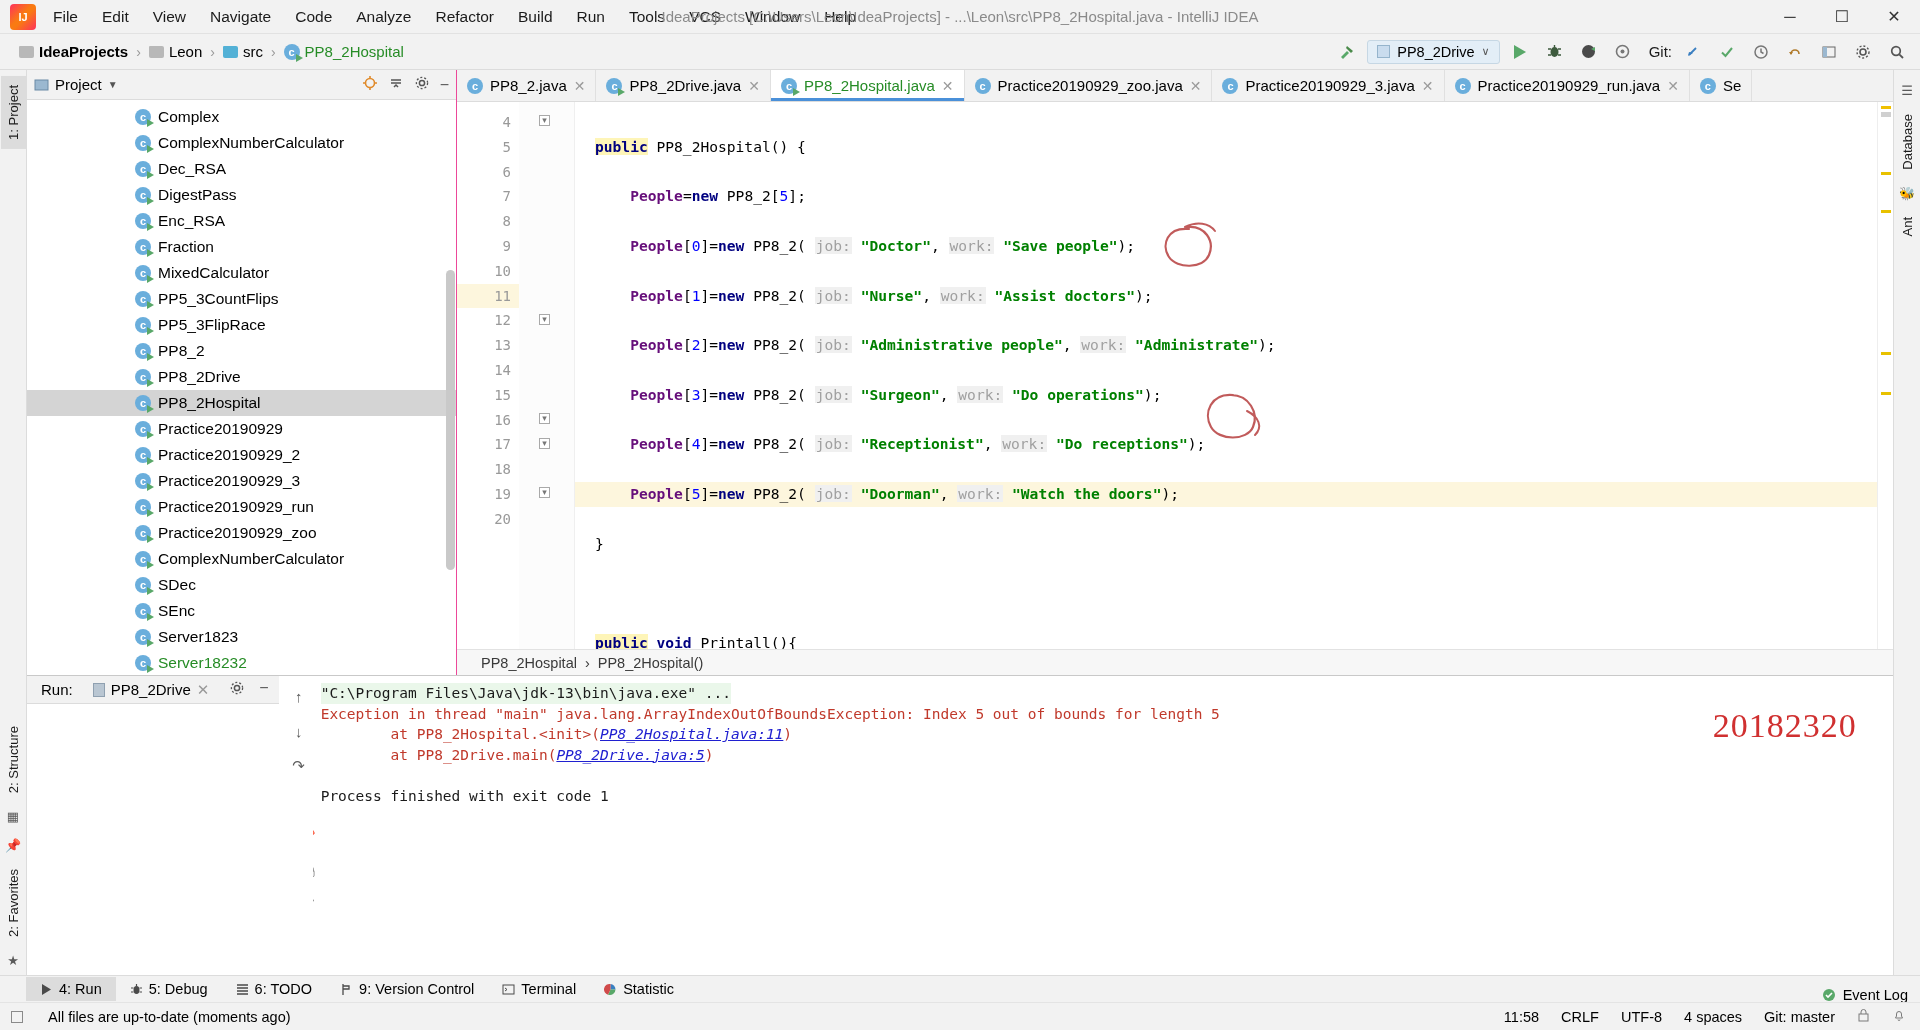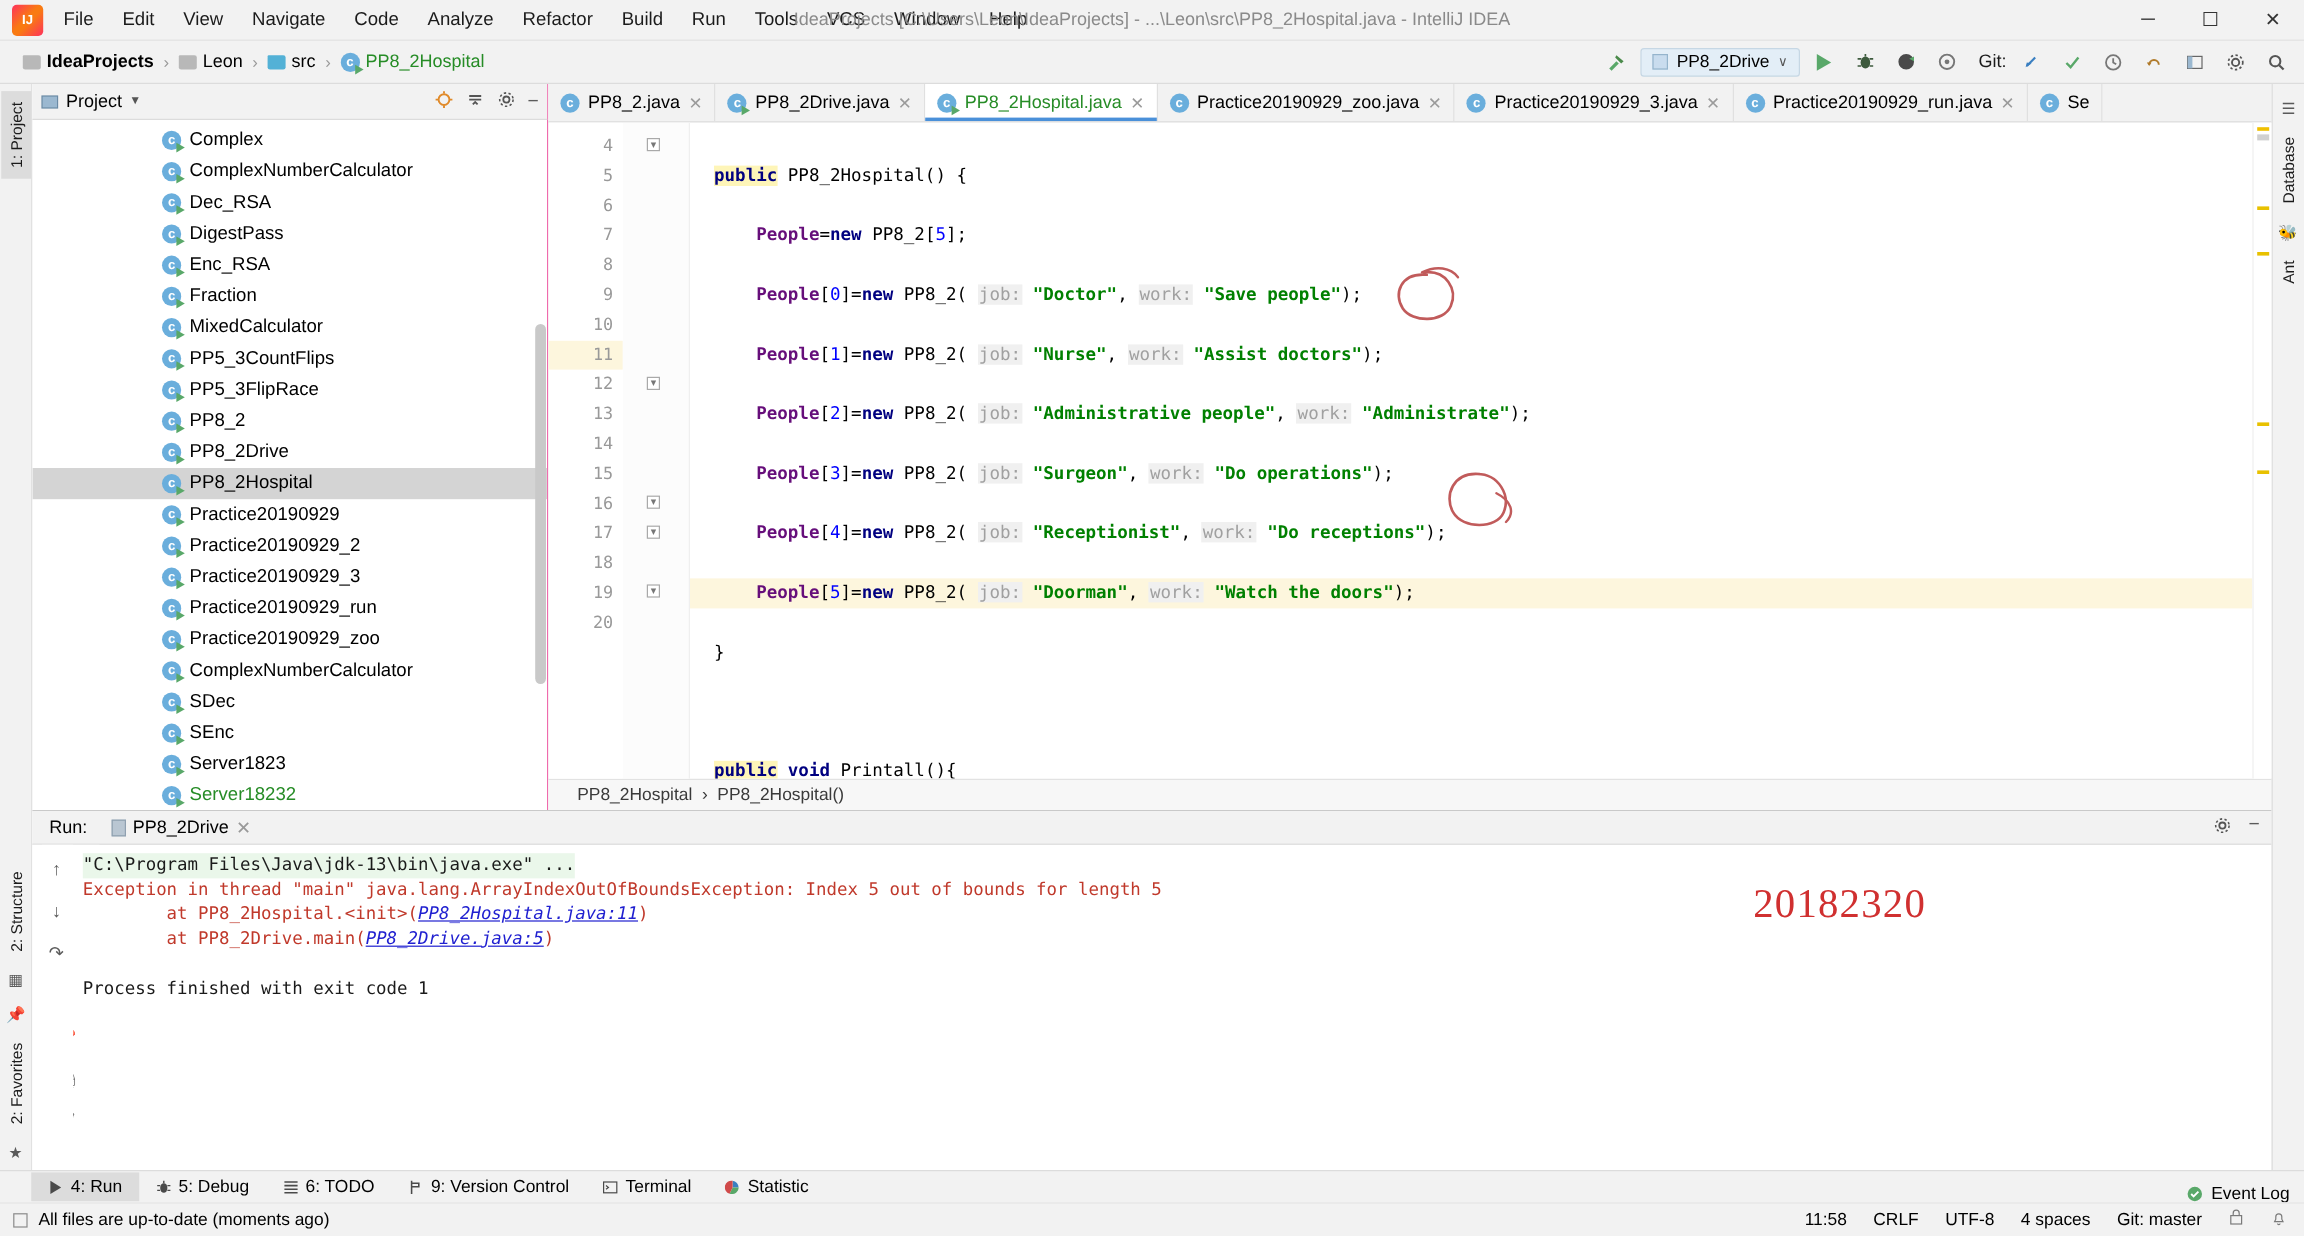--- a/index.html
+++ b/index.html
@@ -118,21 +118,21 @@
 
   .errorstripe{ width:16px; background:#fff; border-left:1px solid #eee; position:relative; flex:0 0 16px;}
   .stripe{ position:absolute; right:2px; width:10px; height:3px; }
 
   .breadcrumbbar{ height:26px; background:#f7f7f7; border-top:1px solid #e2e2e2;
                   display:flex; align-items:center; padding-left:24px; gap:8px;
                   font-size:14.5px; color:#3a3a3a; flex:0 0 26px;}
 
   
   .runpanel{ height:300px; background:#fff; border-top:1px solid #c9c9c9;
-             display:flex; flex-direction:column; flex:0 0 300px;}
+             display:flex; flex:0 0 300px;}
   .runhdr{ height:28px; background:#f2f2f2; display:flex; align-items:center; gap:14px;
            padding:0 10px 0 14px; border-bottom:1px solid #dcdcdc; flex:0 0 28px;}
   .runhdr .lab{ font-size:15px; }
   .runtab{ display:flex; align-items:center; gap:6px; font-size:15px; padding:2px 6px;}
   .runtab .ic{ width:12px; height:14px; background:#b9c6d2; border:1px solid #8fa0b0;}
   .runhdr .rt{ margin-left:auto; display:flex; gap:14px; color:#5b5b5b; }
   .runbody{ flex:1; display:flex; min-height:0; position:relative; }
   .runrail{ width:56px; display:flex; flex-direction:column; align-items:center;
             gap:13px; padding-top:9px; background:#fff; flex:0 0 56px;}
   .runrail .ic{ font-size:15px; color:#5c5c5c; width:22px; height:22px;
@@ -149,21 +149,21 @@
               font-family:"Liberation Serif", serif; }
 
   
   .toolwin{ height:27px; background:#f2f2f2; border-top:1px solid #dcdcdc;
             display:flex; align-items:center; gap:0; padding-left:26px; flex:0 0 27px;}
   .twbtn{ display:flex; align-items:center; gap:6px; padding:4px 14px; font-size:14.5px; }
   .twbtn.sel{ background:#dcdcdc; }
   .tw-right{ margin-left:auto; display:flex; align-items:center; gap:7px; padding-right:12px;
              font-size:14.5px;margin-top:12px; }
   .statusbar{ height:28px; background:#f2f2f2; display:flex; align-items:center;
-              padding-left:10px; gap:8px; font-size:14.5px; border-top:1px solid #e4e4e4;
+              padding-left:10px; gap:24px; font-size:14.5px; border-top:1px solid #e4e4e4;
               flex:0 0 28px;}
   .sb-right{ margin-left:auto; display:flex; align-items:center; gap:22px; padding-right:14px;}
 </style>
 </head>
 <body>
 
 <div class="app">
 
   <div class="titlebar">
     <div class="logo"></div>

